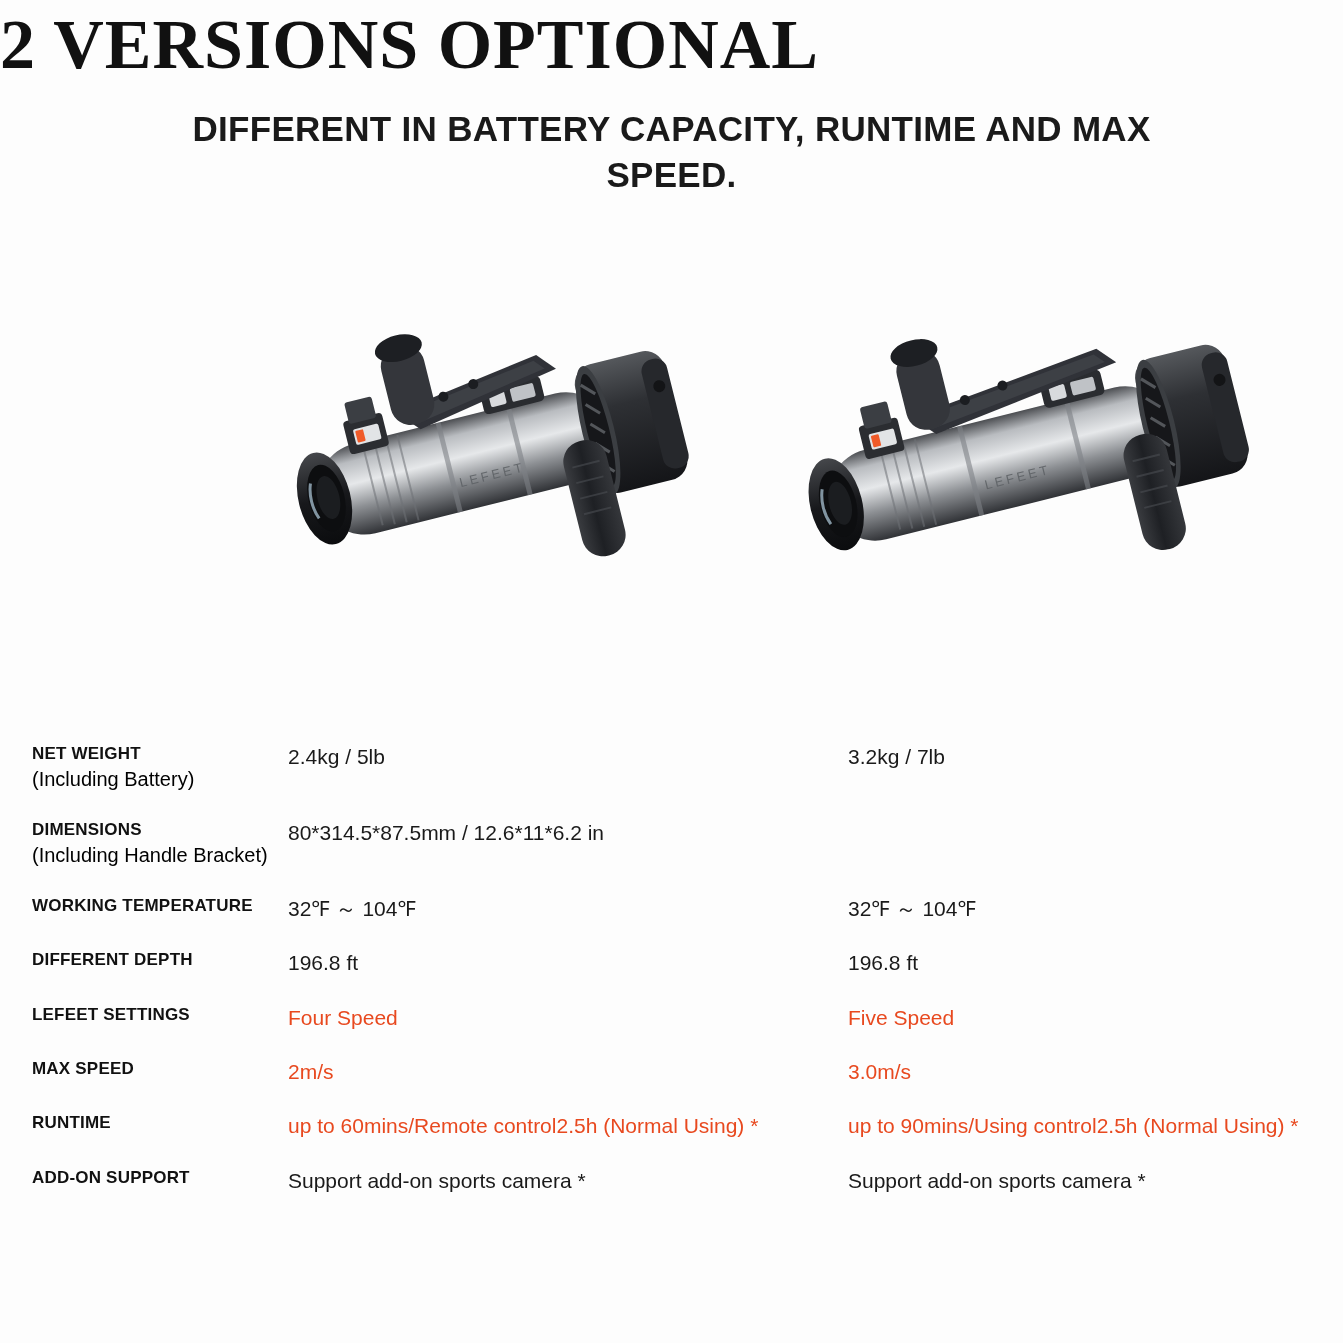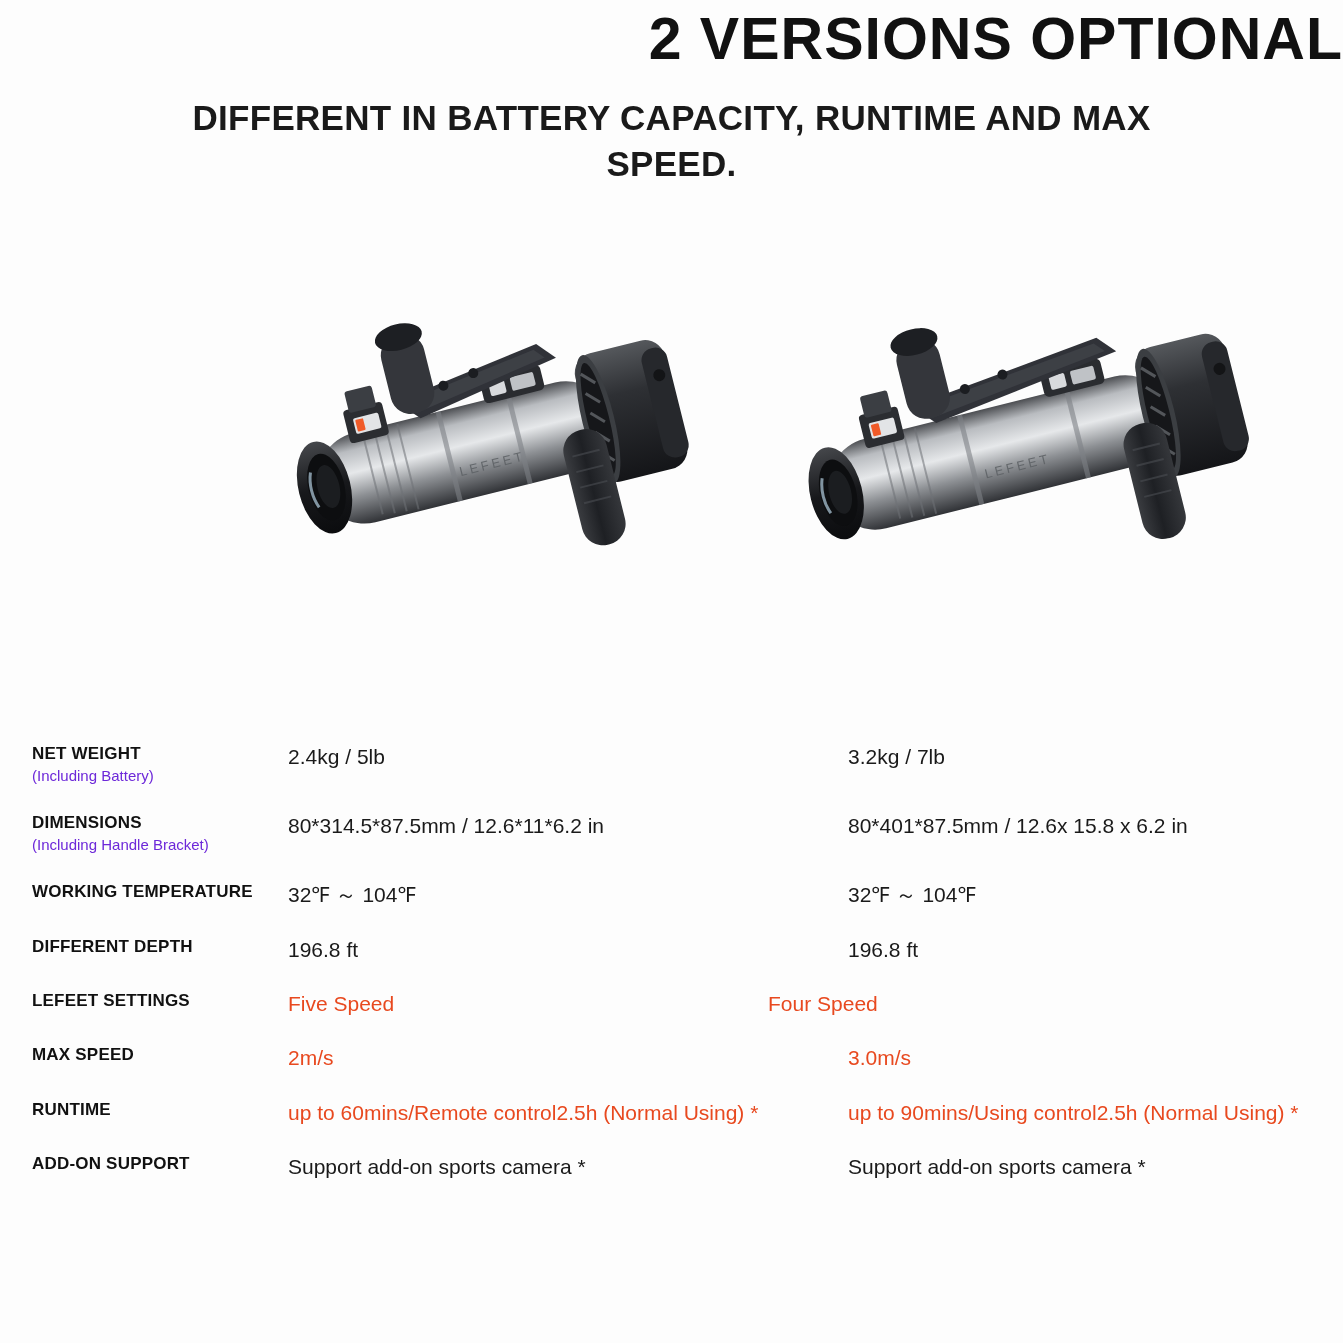--- a/index.html
+++ b/index.html
@@ -17,28 +17,29 @@
   }
   .page {
     width: 1343px;
     height: 1343px;
     position: relative;
     background: #fdfdfd;
   }
 
   
   .headline {
-    text-align: right;
-    font-size: 59px;
+    text-align: left;
+    font-size: 70px;
     font-weight: 800;
     letter-spacing: 1px;
     line-height: 1.0;
     margin: 4px 0 0 0;
     padding-top: 6px;
     color: #111;
+    font-family: Liberation Serif, serif;
   }
   .subhead {
     text-align: center;
     font-size: 35px;
     font-weight: 600;
     line-height: 1.3;
     margin: 26px auto 0 auto;
     width: 960px;
     color: #1a1a1a;
     letter-spacing: 0.3px;
@@ -85,23 +86,23 @@
     padding-left: 24px;
     box-sizing: border-box;
     font-size: 17px;
     font-weight: 700;
     line-height: 1.35;
     color: #111;
     letter-spacing: 0.2px;
   }
   .spec-label .sub {
     display: block;
-    font-size: 15px;
+    font-size: 20px;
     font-weight: 400;
-    color: #6d28d9;
+    color: #000000;
     letter-spacing: 0;
   }
   .spec-val {
     width: 560px;
     font-size: 21px;
     font-weight: 400;
     line-height: 1.35;
     color: #1a1a1a;
   }
   .spec-val.accent { color: #e8491f; }
@@ -327,39 +328,38 @@
       <div class="spec-val">2.4kg / 5lb</div>
       <div class="spec-val col2">3.2kg / 7lb</div>
     </div>
 
     <div class="spec-row">
       <div class="spec-label">
         <span>DIMENSIONS</span>
         <span class="sub">(Including Handle Bracket)</span>
       </div>
       <div class="spec-val">80*314.5*87.5mm / 12.6*11*6.2 in</div>
-      <div class="spec-val col2">80*401*87.5mm / 12.6x 15.8 x 6.2 in</div>
     </div>
 
     <div class="spec-row">
       <div class="spec-label">WORKING TEMPERATURE</div>
       <div class="spec-val">32℉ ～ 104℉</div>
       <div class="spec-val col2">32℉ ～ 104℉</div>
     </div>
 
     <div class="spec-row">
       <div class="spec-label">DIFFERENT DEPTH</div>
       <div class="spec-val">196.8 ft</div>
       <div class="spec-val col2">196.8 ft</div>
     </div>
 
     <div class="spec-row">
       <div class="spec-label">LEFEET SETTINGS</div>
+      <div class="spec-val accent">Four Speed</div>
       <div class="spec-val col2 accent">Five Speed</div>
-      <div class="spec-val accent">Four Speed</div>
     </div>
 
     <div class="spec-row">
       <div class="spec-label">MAX SPEED</div>
       <div class="spec-val accent">2m/s</div>
       <div class="spec-val col2 accent">3.0m/s</div>
     </div>
 
     <div class="spec-row">
       <div class="spec-label">RUNTIME</div>

